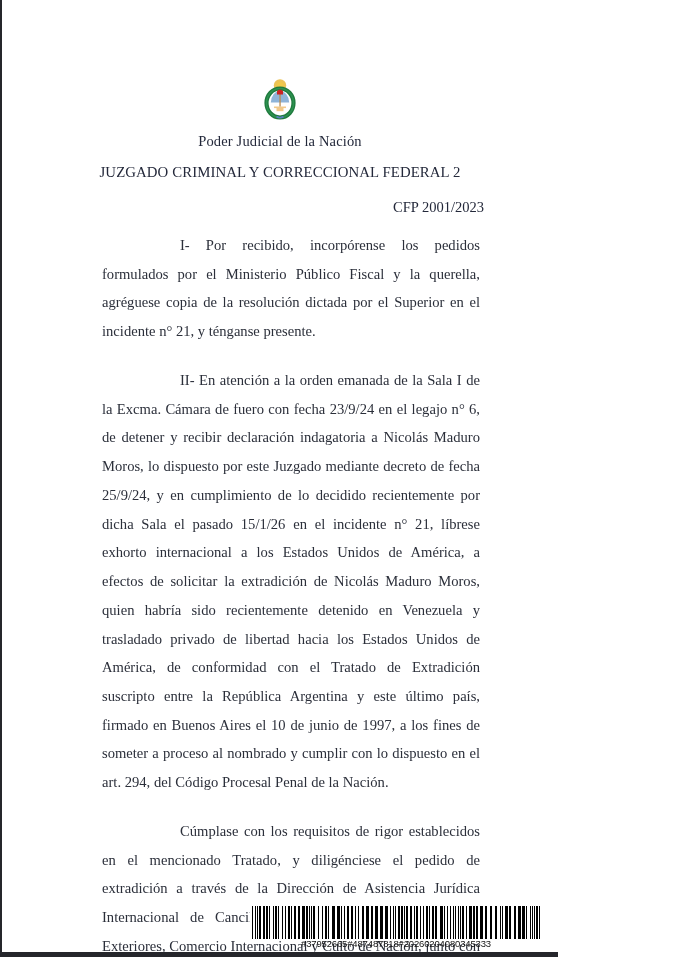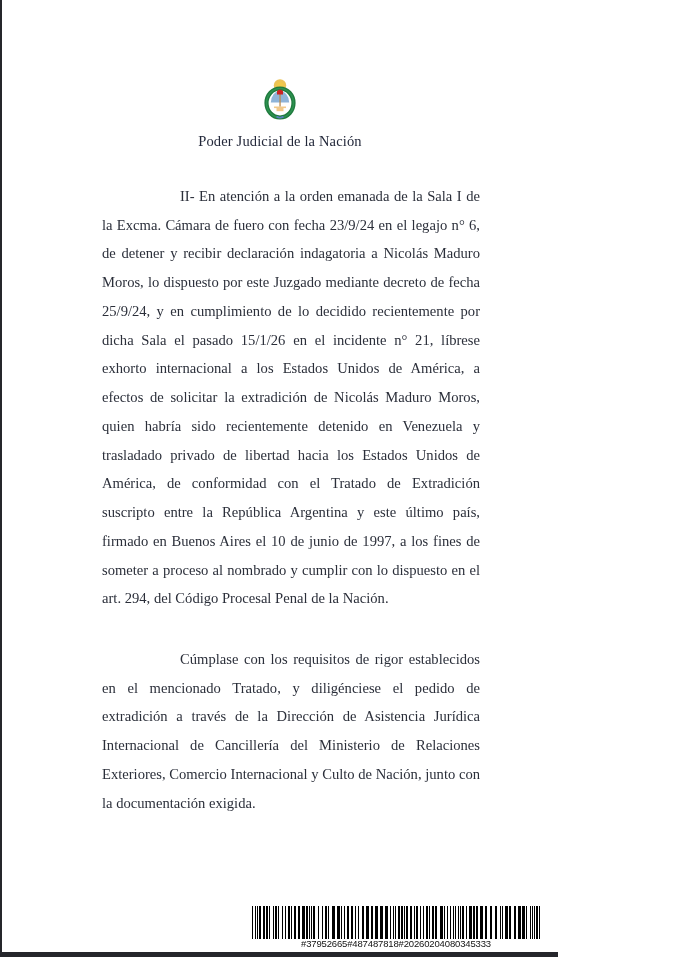--- a/index.html
+++ b/index.html
@@ -56,21 +56,21 @@
     padding: 0 78px 0 100px;
     box-sizing: border-box;
   }
   .dateline {
     margin-top: 36px;
     font-size: 14.6px;
     line-height: 1.62;
     color: #2b2f3a;
   }
   .para {
-    margin-top: 32px;
+    margin-top: 20px;
     font-size: 14.6px;
     line-height: 1.97;
     text-align: justify;
     text-indent: 78px;
     color: #2b2f3a;
     hyphens: none;
   }
   .para.first { margin-top: 15px; }
 
   
@@ -129,26 +129,29 @@
 
       <rect x="20.4" y="15.5" width="1.3" height="13" fill="#b98b4e"></rect>
 
       <path d="M 18 13.2 q 3 -3.6 6 0 v 3.4 h -6 z" fill="#cc2222"></path>
 
       <path d="M 17.5 38.5 q 3.5 2.6 7 0" fill="none" stroke="#5a7fbf" stroke-width="1.6"></path>
     </svg>
 
     <div class="court-authority">Poder Judicial de la Nación</div>
 
-
+    <div class="court-name">JUZGADO CRIMINAL Y CORRECCIONAL FEDERAL 2</div>
+
+    <div class="case-number">CFP 2001/2023</div>
   </div>
 
   <div class="body-text">
 
 
+    <p class="para first">I- Por recibido, incorpórense los pedidos formulados por el Ministerio Público Fiscal y la querella, agréguese copia de la resolución dictada por el Superior en el incidente n° 21, y ténganse presente.</p>
 
     <p class="para">II- En atención a la orden emanada de la Sala I de la Excma. Cámara de fuero con fecha 23/9/24 en el legajo n° 6, de detener y recibir declaración indagatoria a Nicolás Maduro Moros, lo dispuesto por este Juzgado mediante decreto de fecha 25/9/24, y en cumplimiento de lo decidido recientemente por dicha Sala el pasado 15/1/26 en el incidente n° 21, líbrese exhorto internacional a los Estados Unidos de América, a efectos de solicitar la extradición de Nicolás Maduro Moros, quien habría sido recientemente detenido en Venezuela y trasladado privado de libertad hacia los Estados Unidos de América, de conformidad con el Tratado de Extradición suscripto entre la República Argentina y este último país, firmado en Buenos Aires el 10 de junio de 1997, a los fines de someter a proceso al nombrado y cumplir con lo dispuesto en el art. 294, del Código Procesal Penal de la Nación.</p>
 
     <p class="para">Cúmplase con los requisitos de rigor establecidos en el mencionado Tratado, y diligénciese el pedido de extradición a través de la Dirección de Asistencia Jurídica Internacional de Cancillería del Ministerio de Relaciones Exteriores, Comercio Internacional y Culto de Nación, junto con la documentación exigida.</p>
   </div>
 
   <div class="barcode-area">
     <svg class="barcode-bars" viewBox="0 0 292 33" preserveAspectRatio="none">
       <rect x="0" y="0" width="292" height="33" fill="#ffffff"></rect>
       <g fill="#000000" id="bars">

